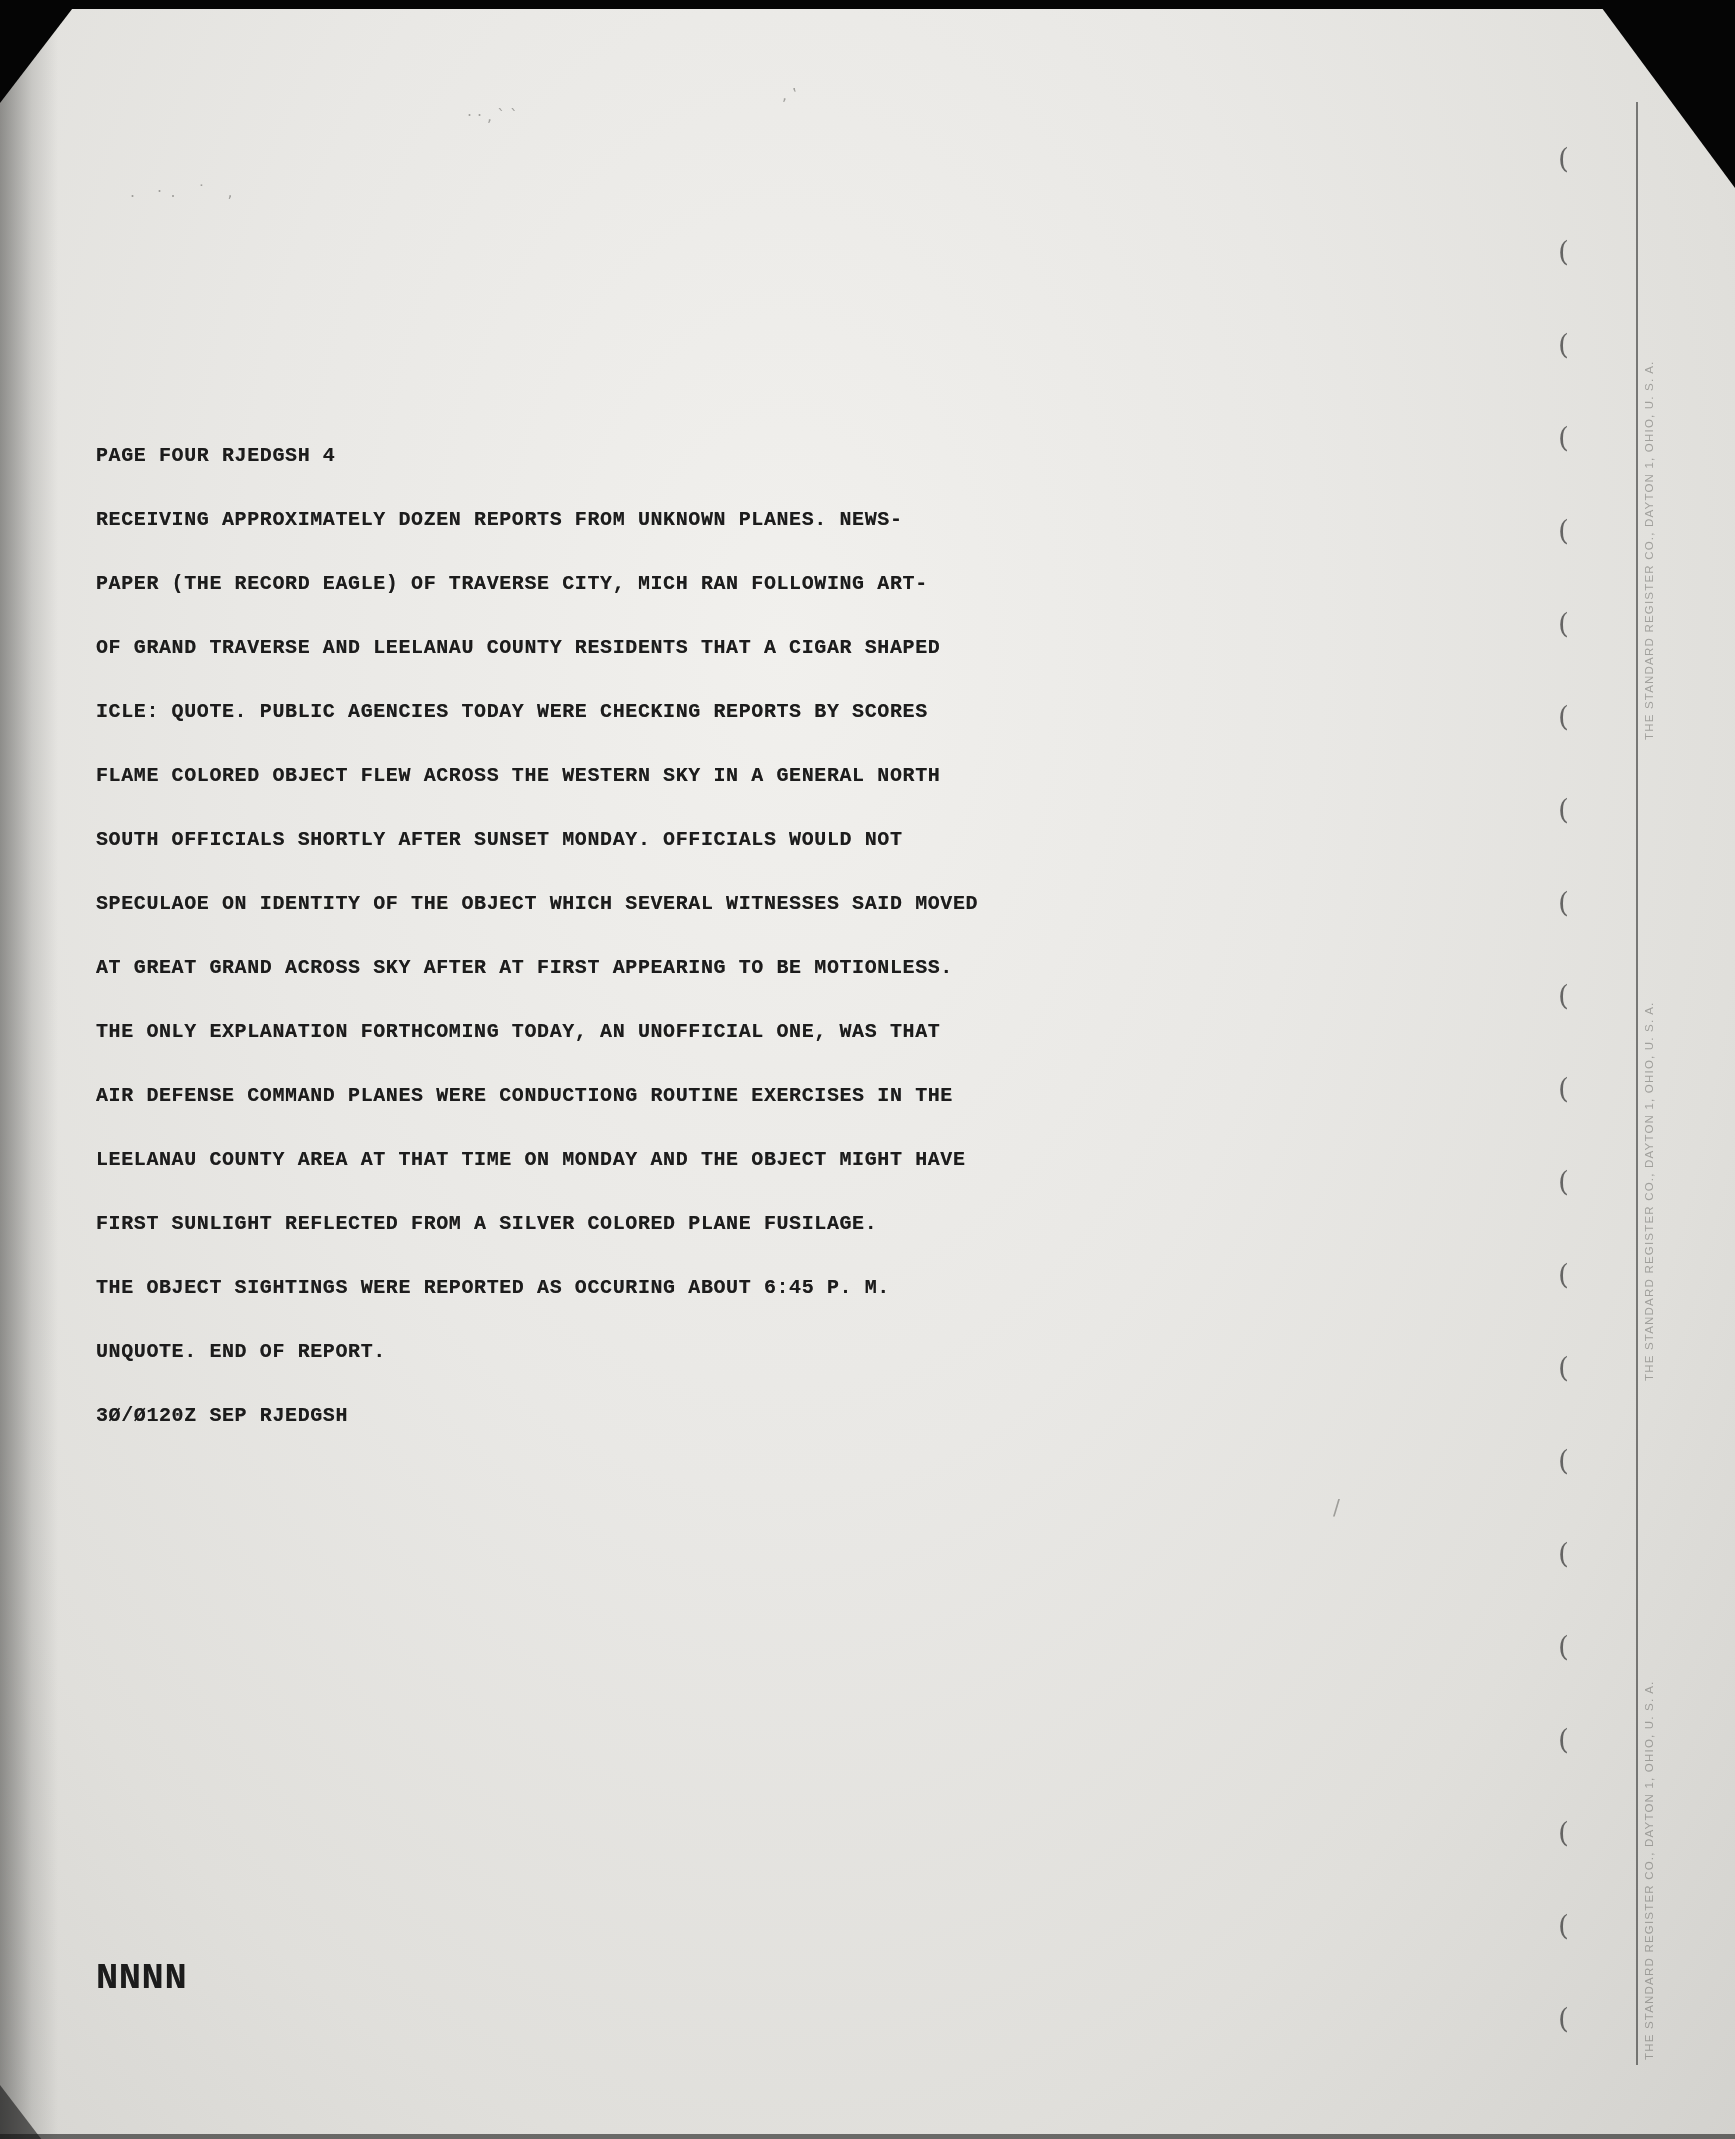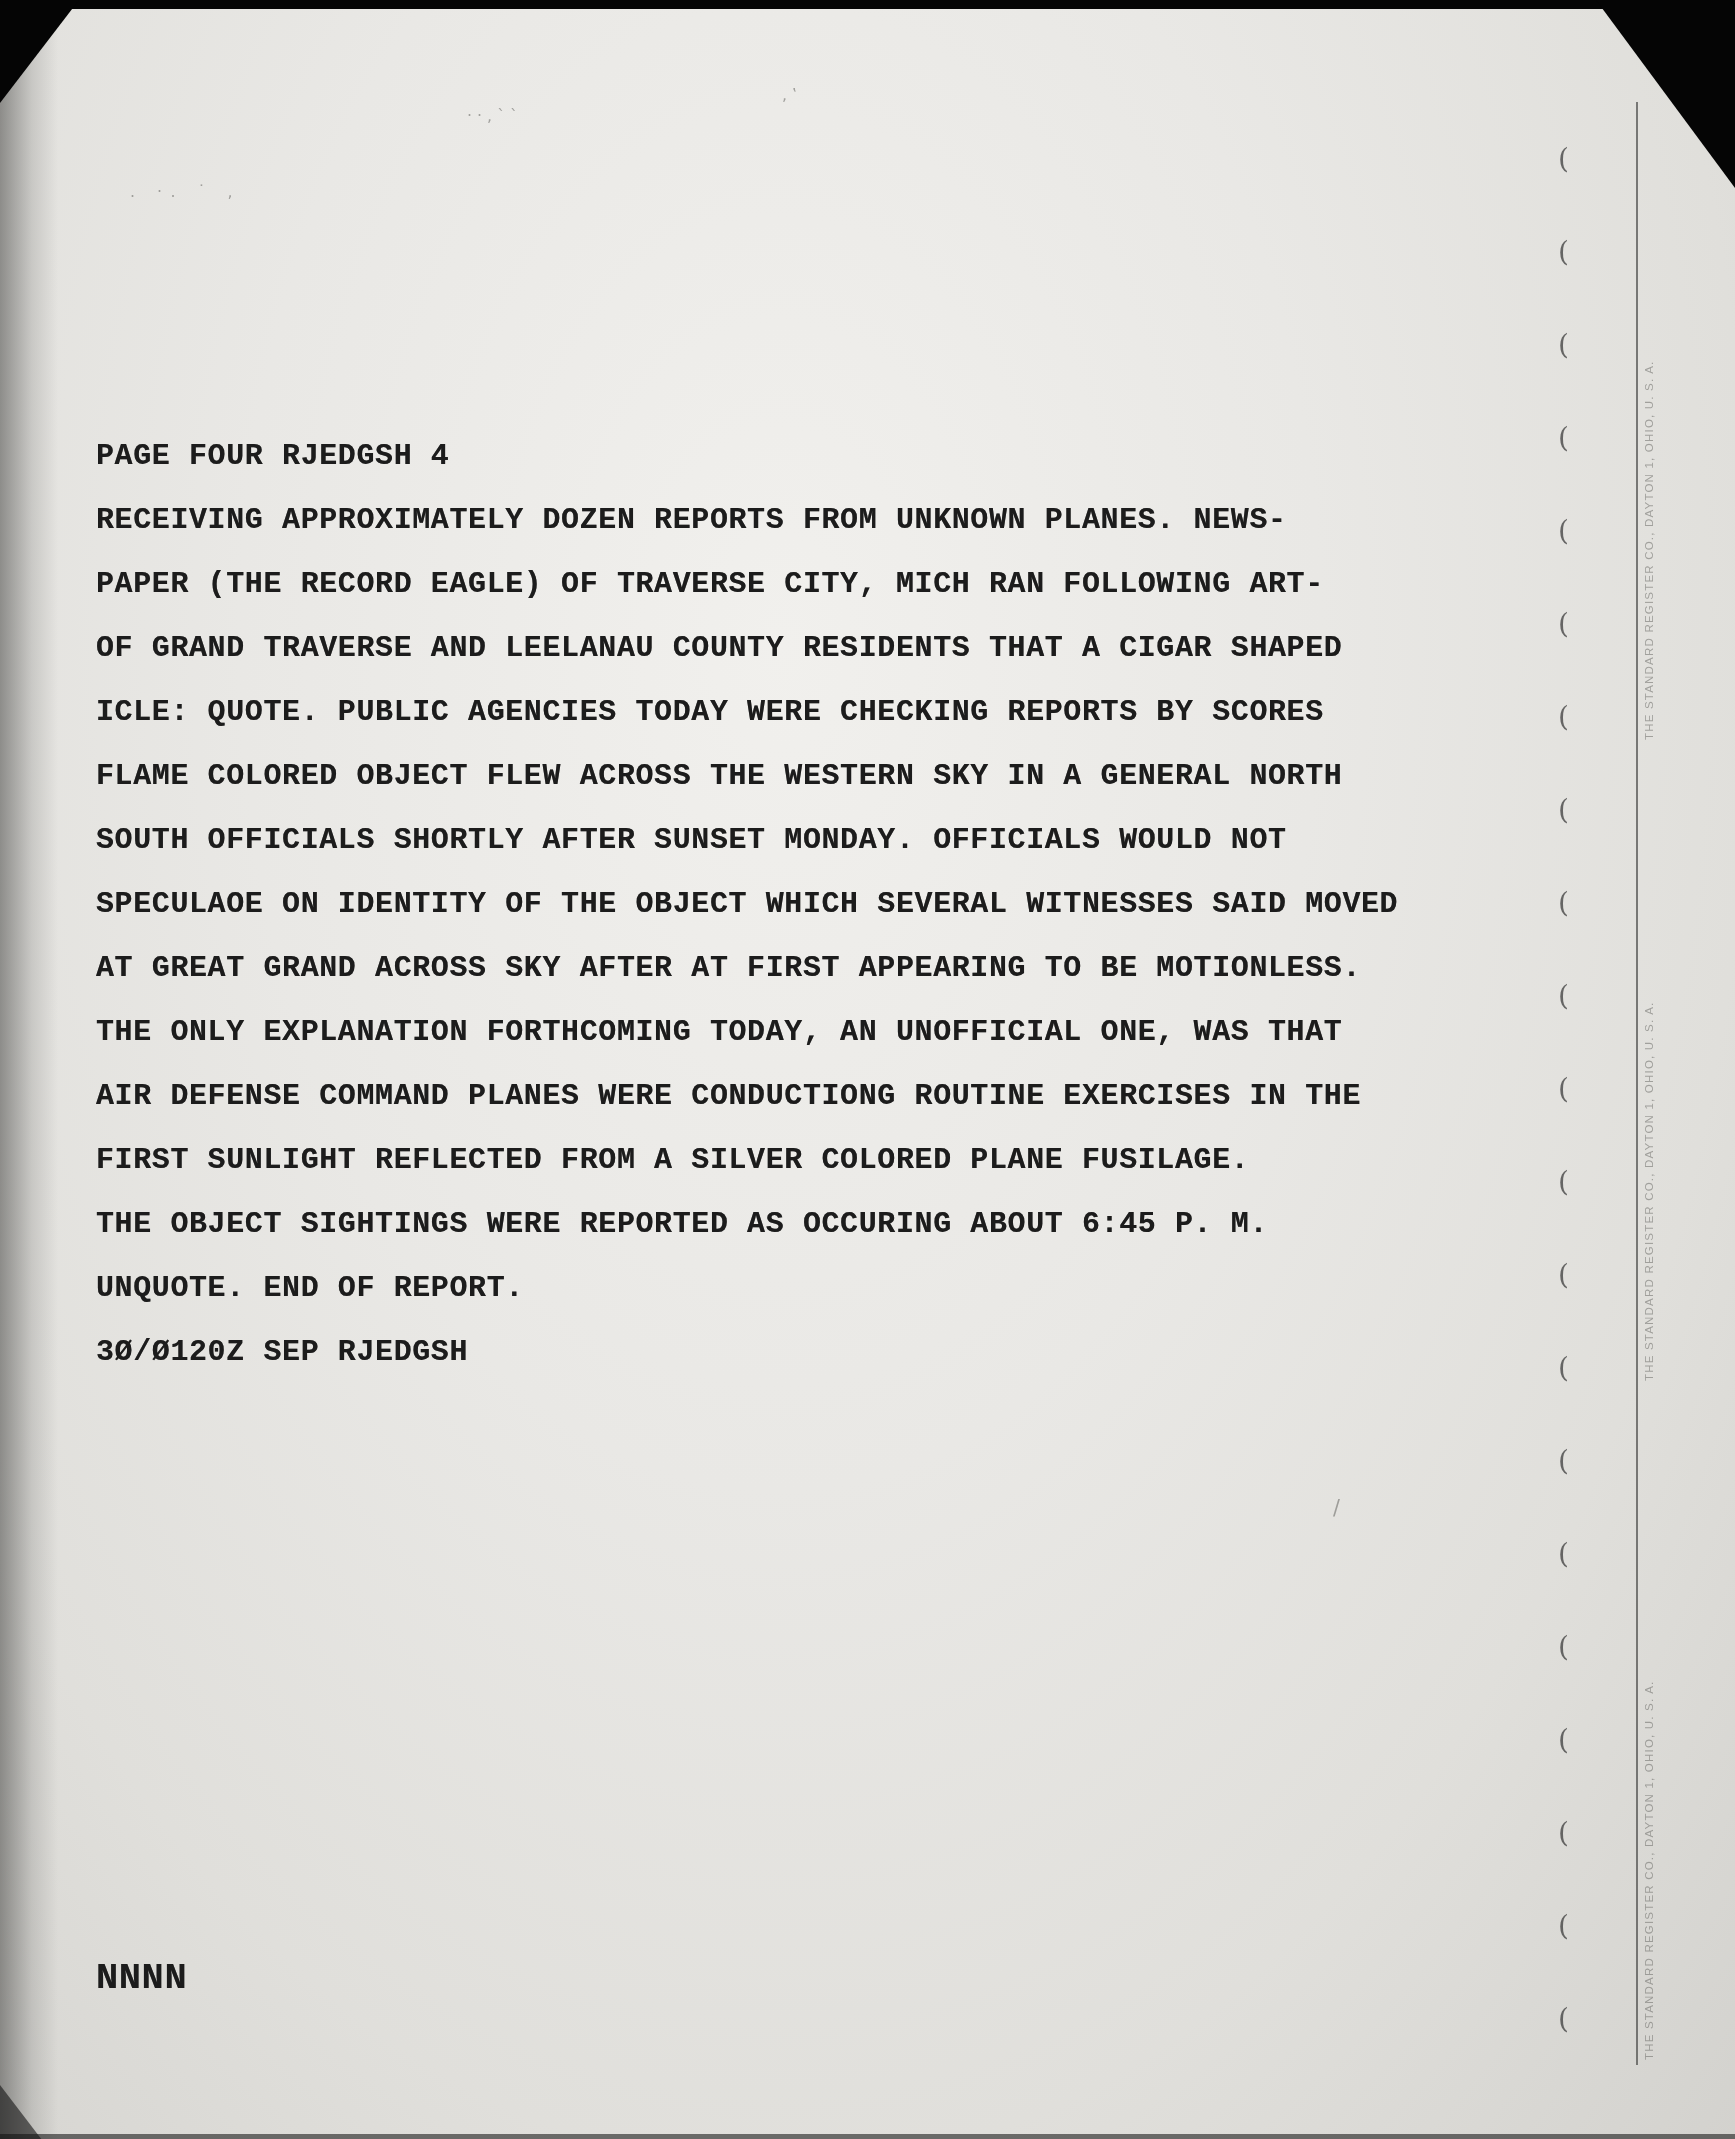--- a/index.html
+++ b/index.html
@@ -18,21 +18,21 @@
   .corner-tr{position:absolute;top:0;right:0;width:139px;height:188px;background:#050505;
     clip-path:polygon(0 0,100% 0,100% 100%);}
   .edge-left{position:absolute;top:0;left:0;width:58px;height:100%;
     background:linear-gradient(to right, rgba(70,70,68,0.55), rgba(120,120,118,0.25) 55%, rgba(0,0,0,0));}
   .edge-bottom{position:absolute;bottom:0;left:0;width:100%;height:6px;background:rgba(10,10,10,0.55);}
   .corner-bl{position:absolute;bottom:0;left:0;width:42px;height:55px;background:rgba(20,20,20,0.6);
     clip-path:polygon(0 0,0 100%,100% 100%);}
   
   .text-block{
     position:absolute;left:96px;top:424px;width:1394px;
-    color:#1c1c1c;font-size:30px;font-weight:700;letter-spacing:0.6px;
+    color:#1c1c1c;font-size:20px;font-weight:700;letter-spacing:0.6px;
     text-shadow:0 0 0.6px rgba(20,20,20,0.55);
   }
   .text-block .line{height:64px;line-height:64px;white-space:pre;}
   .footer-line{
     position:absolute;left:96px;top:1946px;height:64px;line-height:64px;
     color:#1c1c1c;font-size:37px;font-weight:700;letter-spacing:0.6px;
     text-shadow:0 0 0.6px rgba(20,20,20,0.55);
   }
   
   .punch-col{position:absolute;left:1558px;top:112px;width:36px;}
@@ -89,20 +89,21 @@
       <div class="line">SOUTH OFFICIALS SHORTLY AFTER SUNSET MONDAY. OFFICIALS WOULD NOT</div>
 
       <div class="line">SPECULAOE ON IDENTITY OF THE OBJECT WHICH SEVERAL WITNESSES SAID MOVED</div>
 
       <div class="line">AT GREAT GRAND ACROSS SKY AFTER AT FIRST APPEARING TO BE MOTIONLESS.</div>
 
       <div class="line">THE ONLY EXPLANATION FORTHCOMING TODAY, AN UNOFFICIAL ONE, WAS THAT</div>
 
       <div class="line">AIR DEFENSE COMMAND PLANES WERE CONDUCTIONG ROUTINE EXERCISES IN THE</div>
 
+      <div class="line">LEELANAU COUNTY AREA AT THAT TIME ON MONDAY AND THE OBJECT MIGHT HAVE</div>
 
       <div class="line">FIRST SUNLIGHT REFLECTED FROM A SILVER COLORED PLANE FUSILAGE.</div>
 
       <div class="line">THE OBJECT SIGHTINGS WERE REPORTED AS OCCURING ABOUT 6:45 P. M.</div>
 
       <div class="line">UNQUOTE. END OF REPORT.</div>
 
 
       <div class="line">3Ø/Ø120Z SEP RJEDGSH</div>
     </div>

